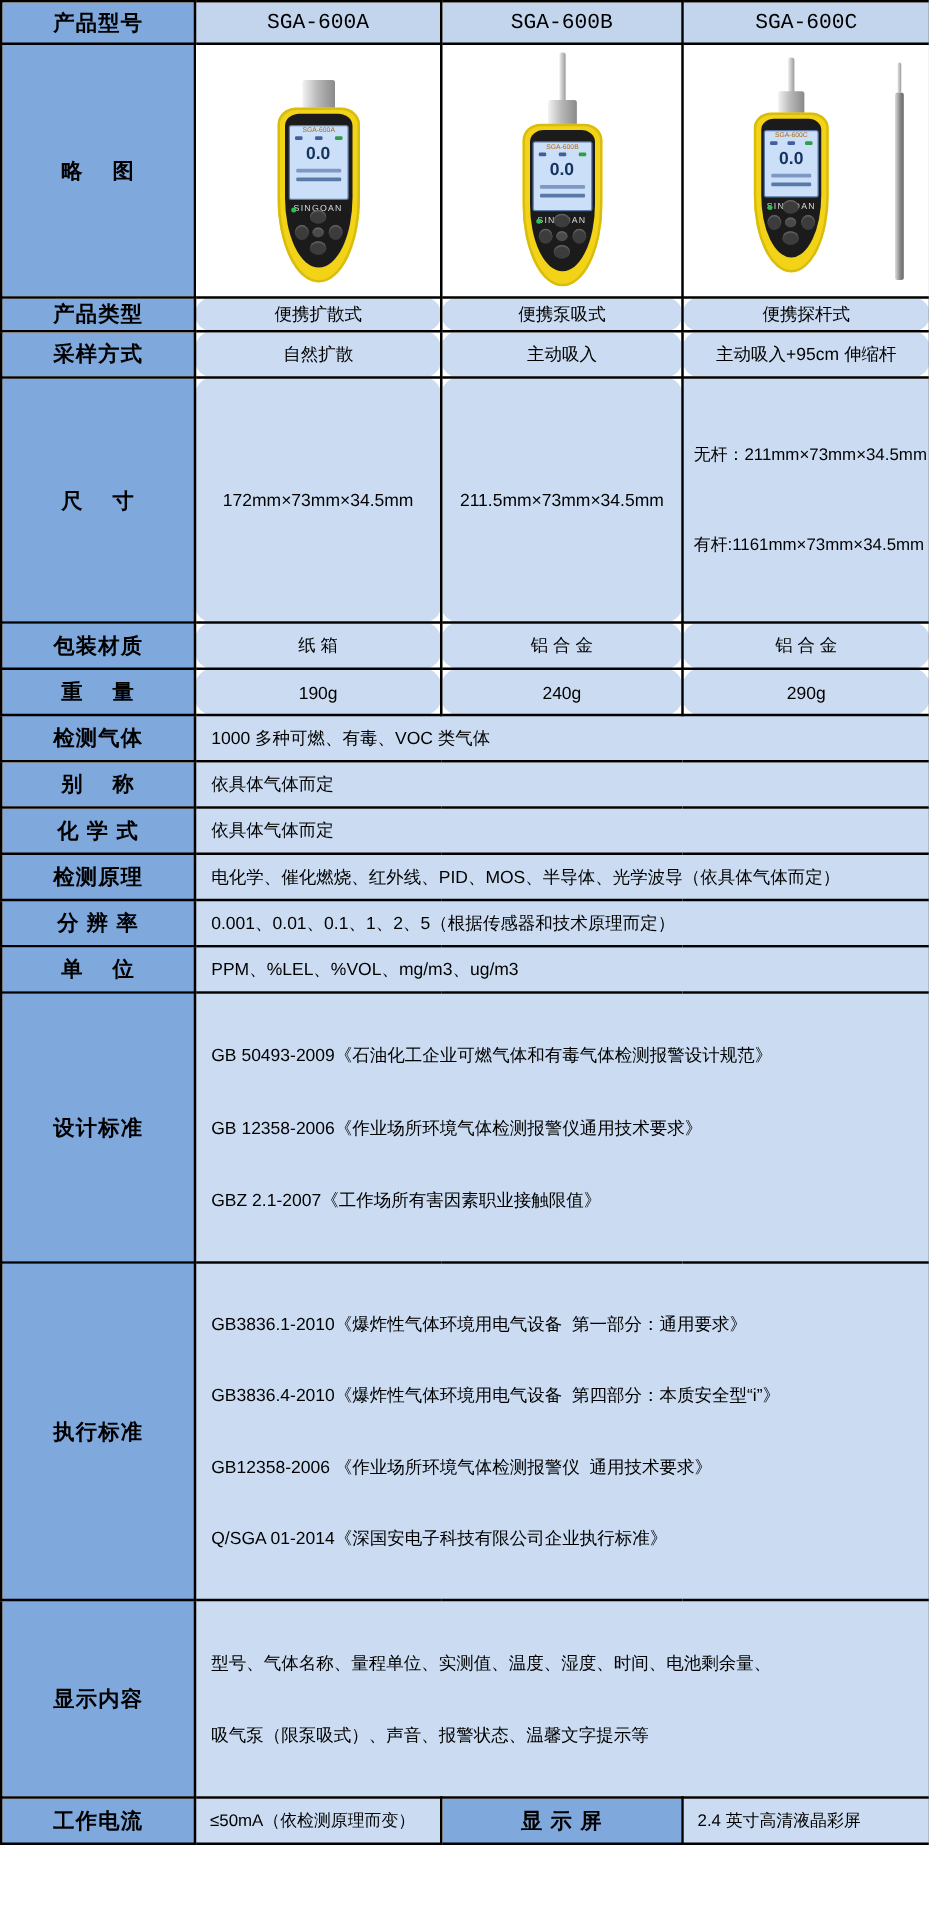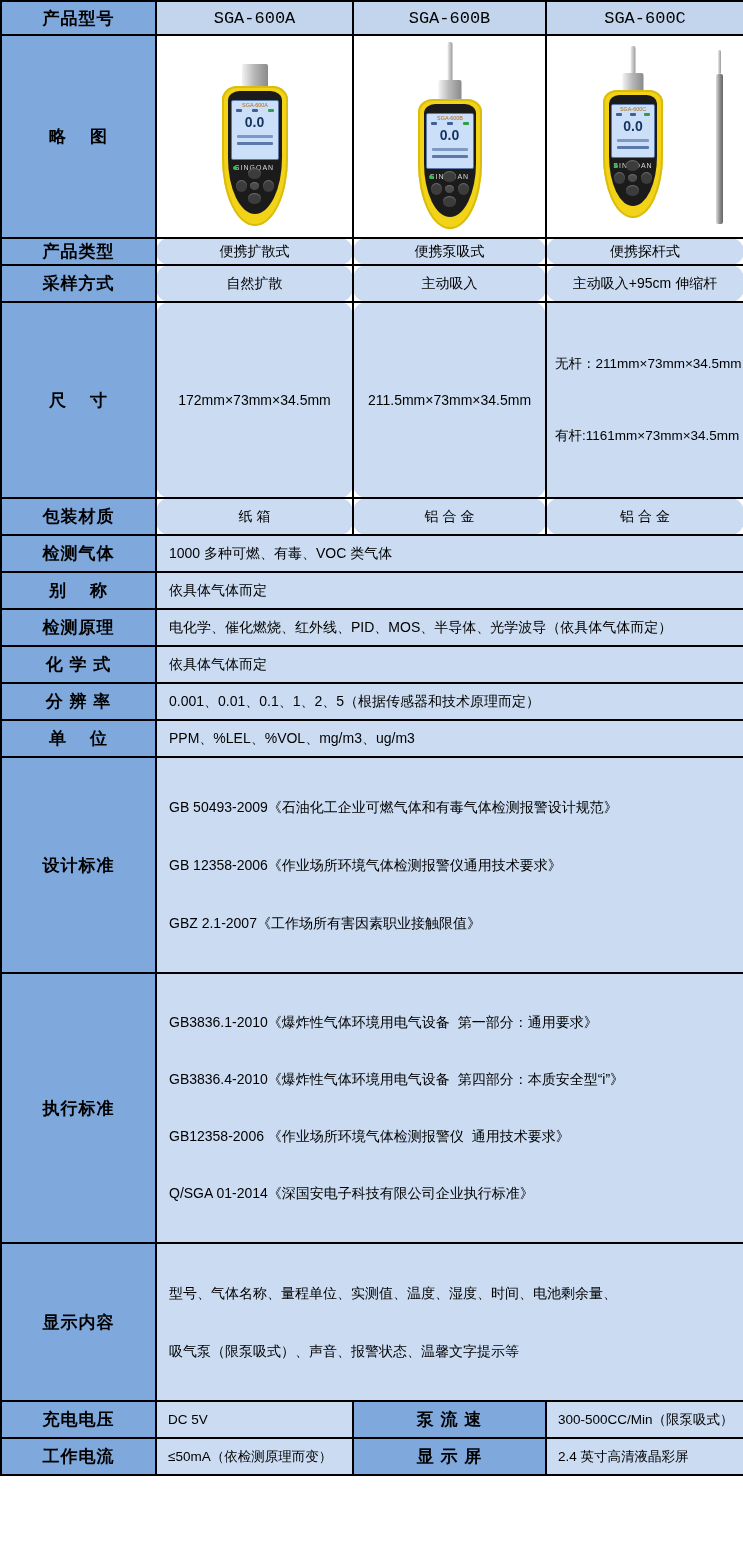--- a/index.html
+++ b/index.html
@@ -187,36 +187,42 @@
       <div>无杆：211mm×73mm×34.5mm</div>
       <div>有杆:1161mm×73mm×34.5mm</div>
     </td>
   </tr>
   <tr style="height:37px">
     <td class="lbl">包装材质</td>
     <td class="val center nowrap">纸 箱</td>
     <td class="val center nowrap">铝 合 金</td>
     <td class="val center nowrap">铝 合 金</td>
   </tr>
+  <tr style="height:37px">
+    <td class="lbl">重    量</td>
+    <td class="val center">190g</td>
+    <td class="val center">240g</td>
+    <td class="val center">290g</td>
+  </tr>
 
   <tr style="height:37px">
     <td class="lbl">检测气体</td>
     <td class="val left nowrap" colspan="3">1000 多种可燃、有毒、VOC 类气体</td>
   </tr>
   <tr style="height:37px">
     <td class="lbl">别    称</td>
     <td class="val left nowrap" colspan="3">依具体气体而定</td>
   </tr>
   <tr style="height:37px">
+    <td class="lbl">化 学 式</td>
+    <td class="val left nowrap" colspan="3">依具体气体而定</td>
+  </tr>
+  <tr style="height:37px">
     <td class="lbl">检测原理</td>
     <td class="val left nowrap" colspan="3">电化学、催化燃烧、红外线、PID、MOS、半导体、光学波导（依具体气体而定）</td>
-  </tr>
-  <tr style="height:37px">
-    <td class="lbl">化 学 式</td>
-    <td class="val left nowrap" colspan="3">依具体气体而定</td>
   </tr>
   <tr style="height:37px">
     <td class="lbl">分 辨 率</td>
     <td class="val left nowrap" colspan="3">0.001、0.01、0.1、1、2、5（根据传感器和技术原理而定）</td>
   </tr>
   <tr style="height:37px">
     <td class="lbl">单    位</td>
     <td class="val left nowrap" colspan="3">PPM、%LEL、%VOL、mg/m3、ug/m3</td>
   </tr>
   <tr style="height:79px">
@@ -238,26 +244,20 @@
   </tr>
   <tr style="height:52px">
     <td class="lbl">显示内容</td>
     <td class="val left multiline" colspan="3">
       <div class="ln">型号、气体名称、量程单位、实测值、温度、湿度、时间、电池剩余量、</div>
       <div class="ln">吸气泵（限泵吸式）、声音、报警状态、温馨文字提示等</div>
     </td>
   </tr>
 
   <tr style="height:37px">
-    <td class="lbl">充电电压</td>
-    <td class="pairval">DC 5V</td>
-    <td class="mlbl">泵 流 速</td>
-    <td class="pairval">300-500CC/Min（限泵吸式）</td>
-  </tr>
-  <tr style="height:37px">
     <td class="lbl">工作电流</td>
     <td class="pairval">≤50mA（依检测原理而变）</td>
     <td class="mlbl">显 示 屏</td>
     <td class="pairval">2.4 英寸高清液晶彩屏</td>
   </tr>
 
 </tbody>
   </table>
 
 </body></html>

